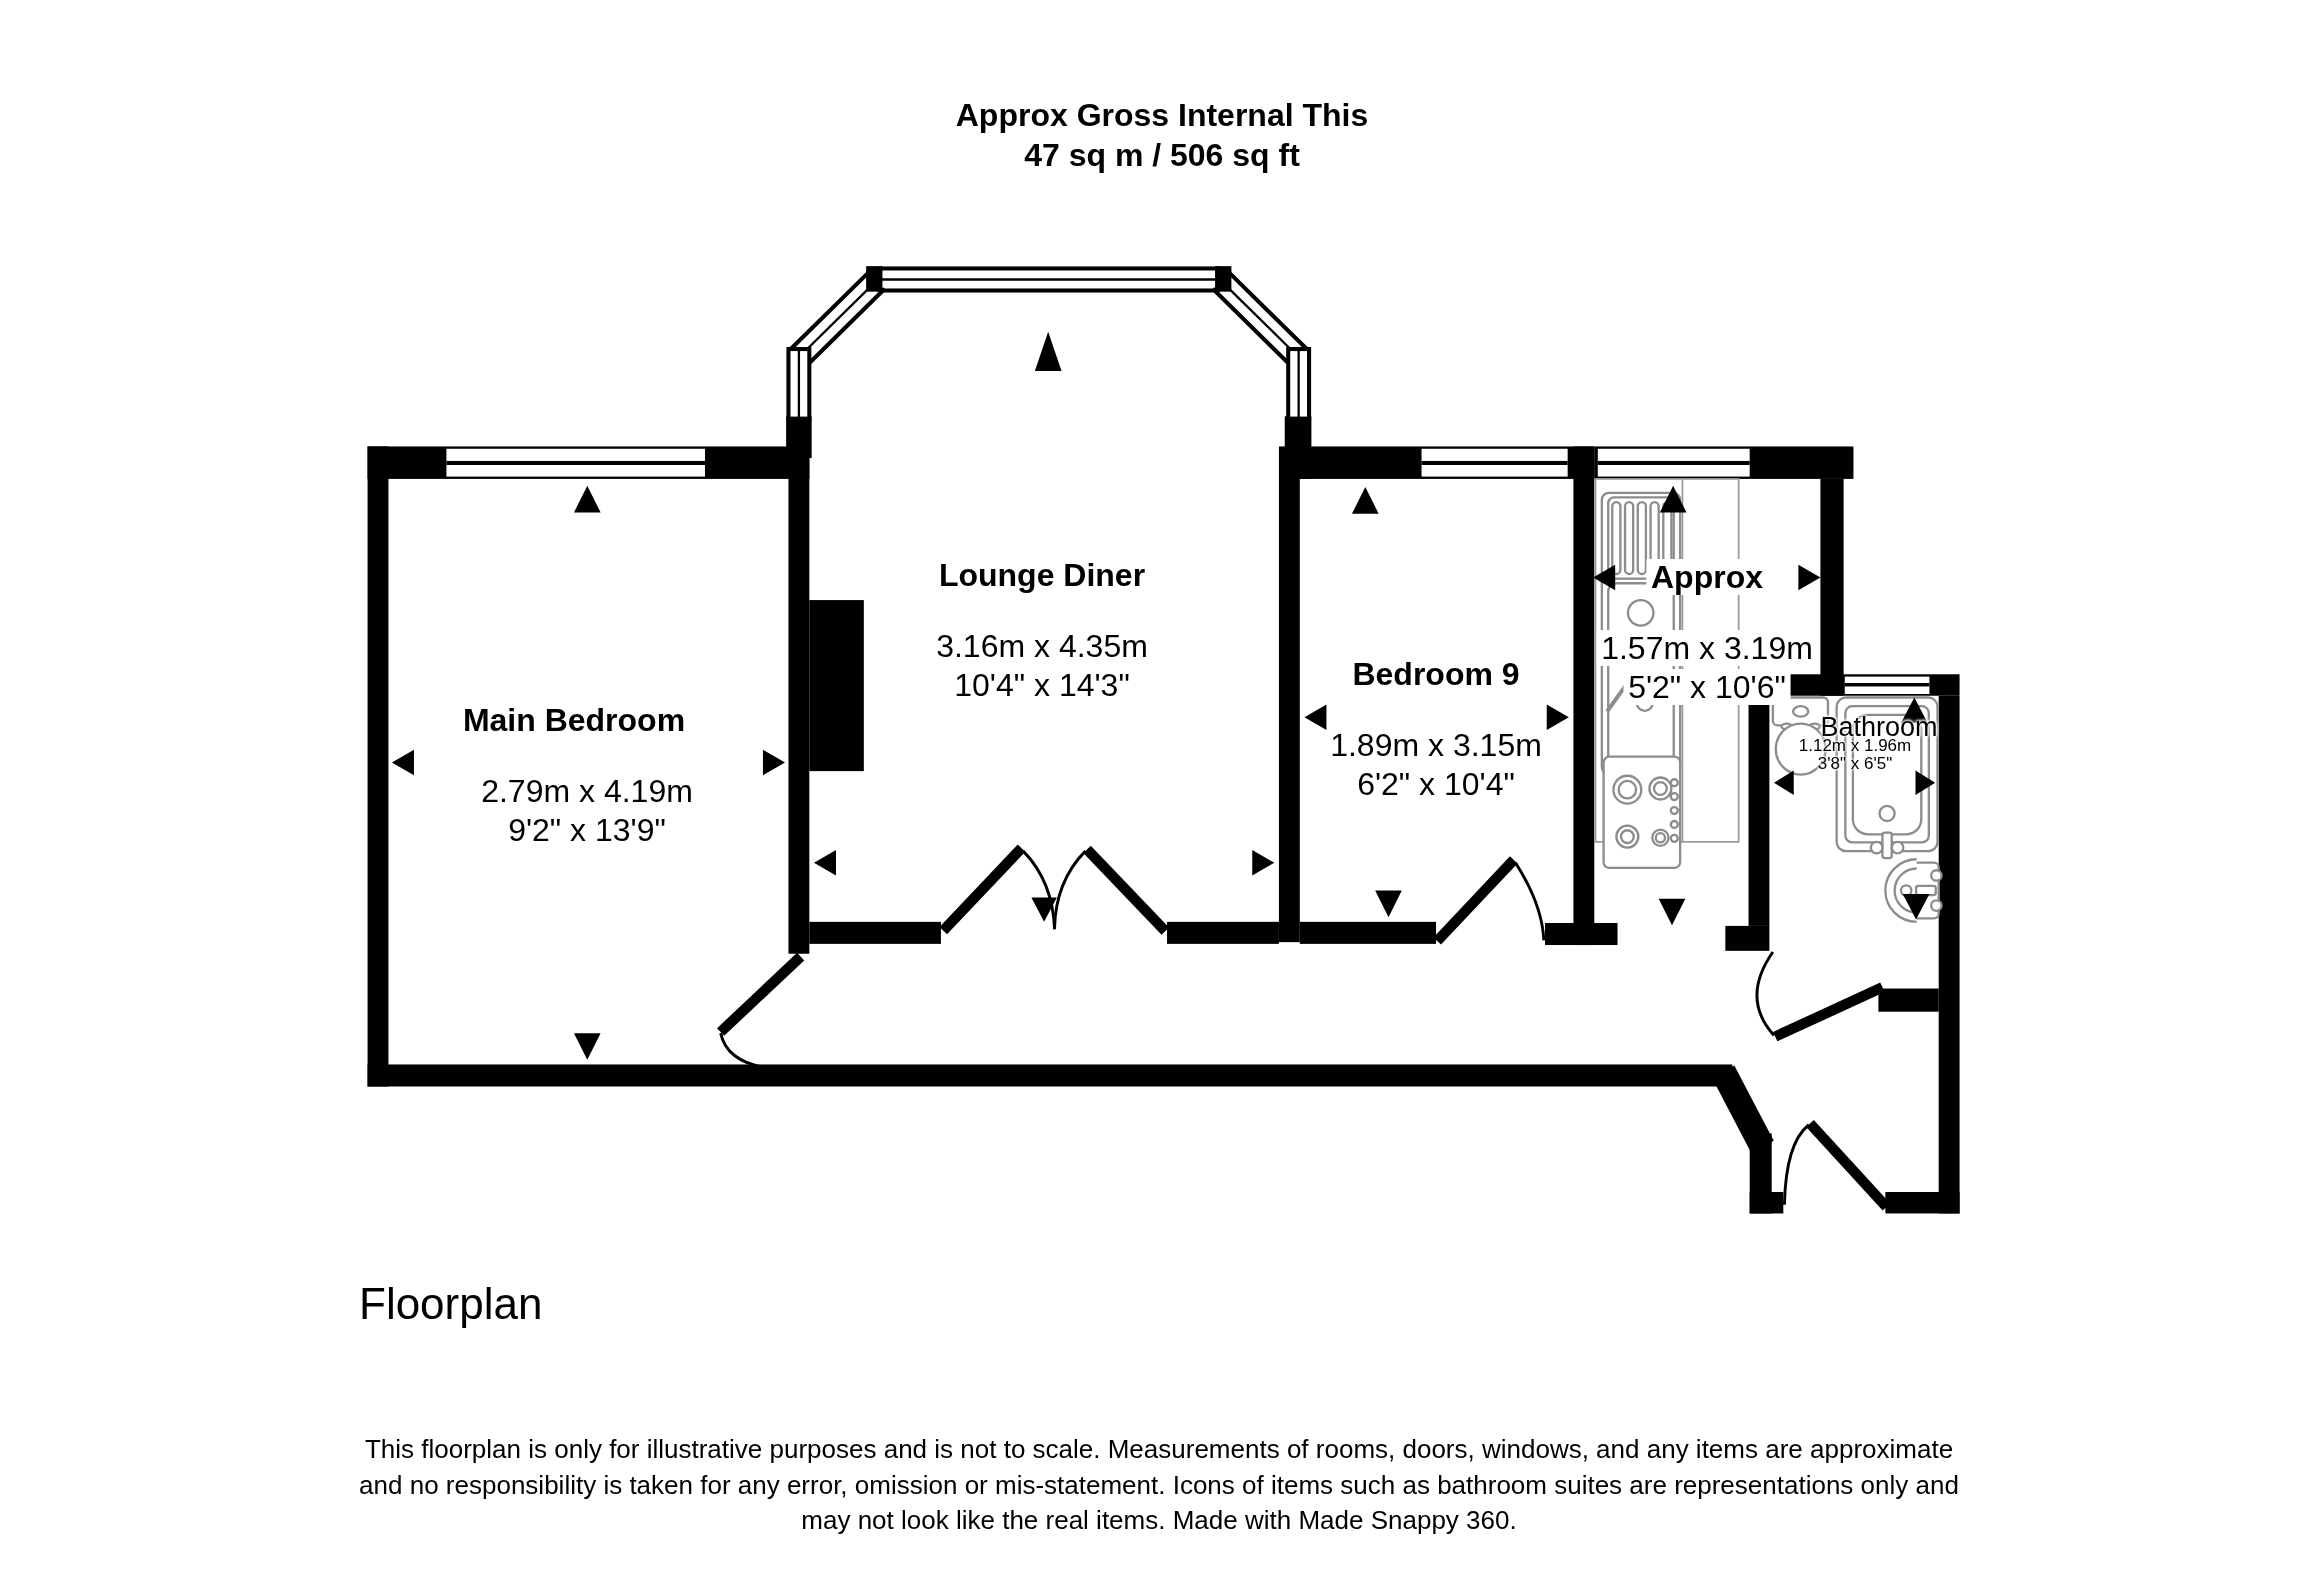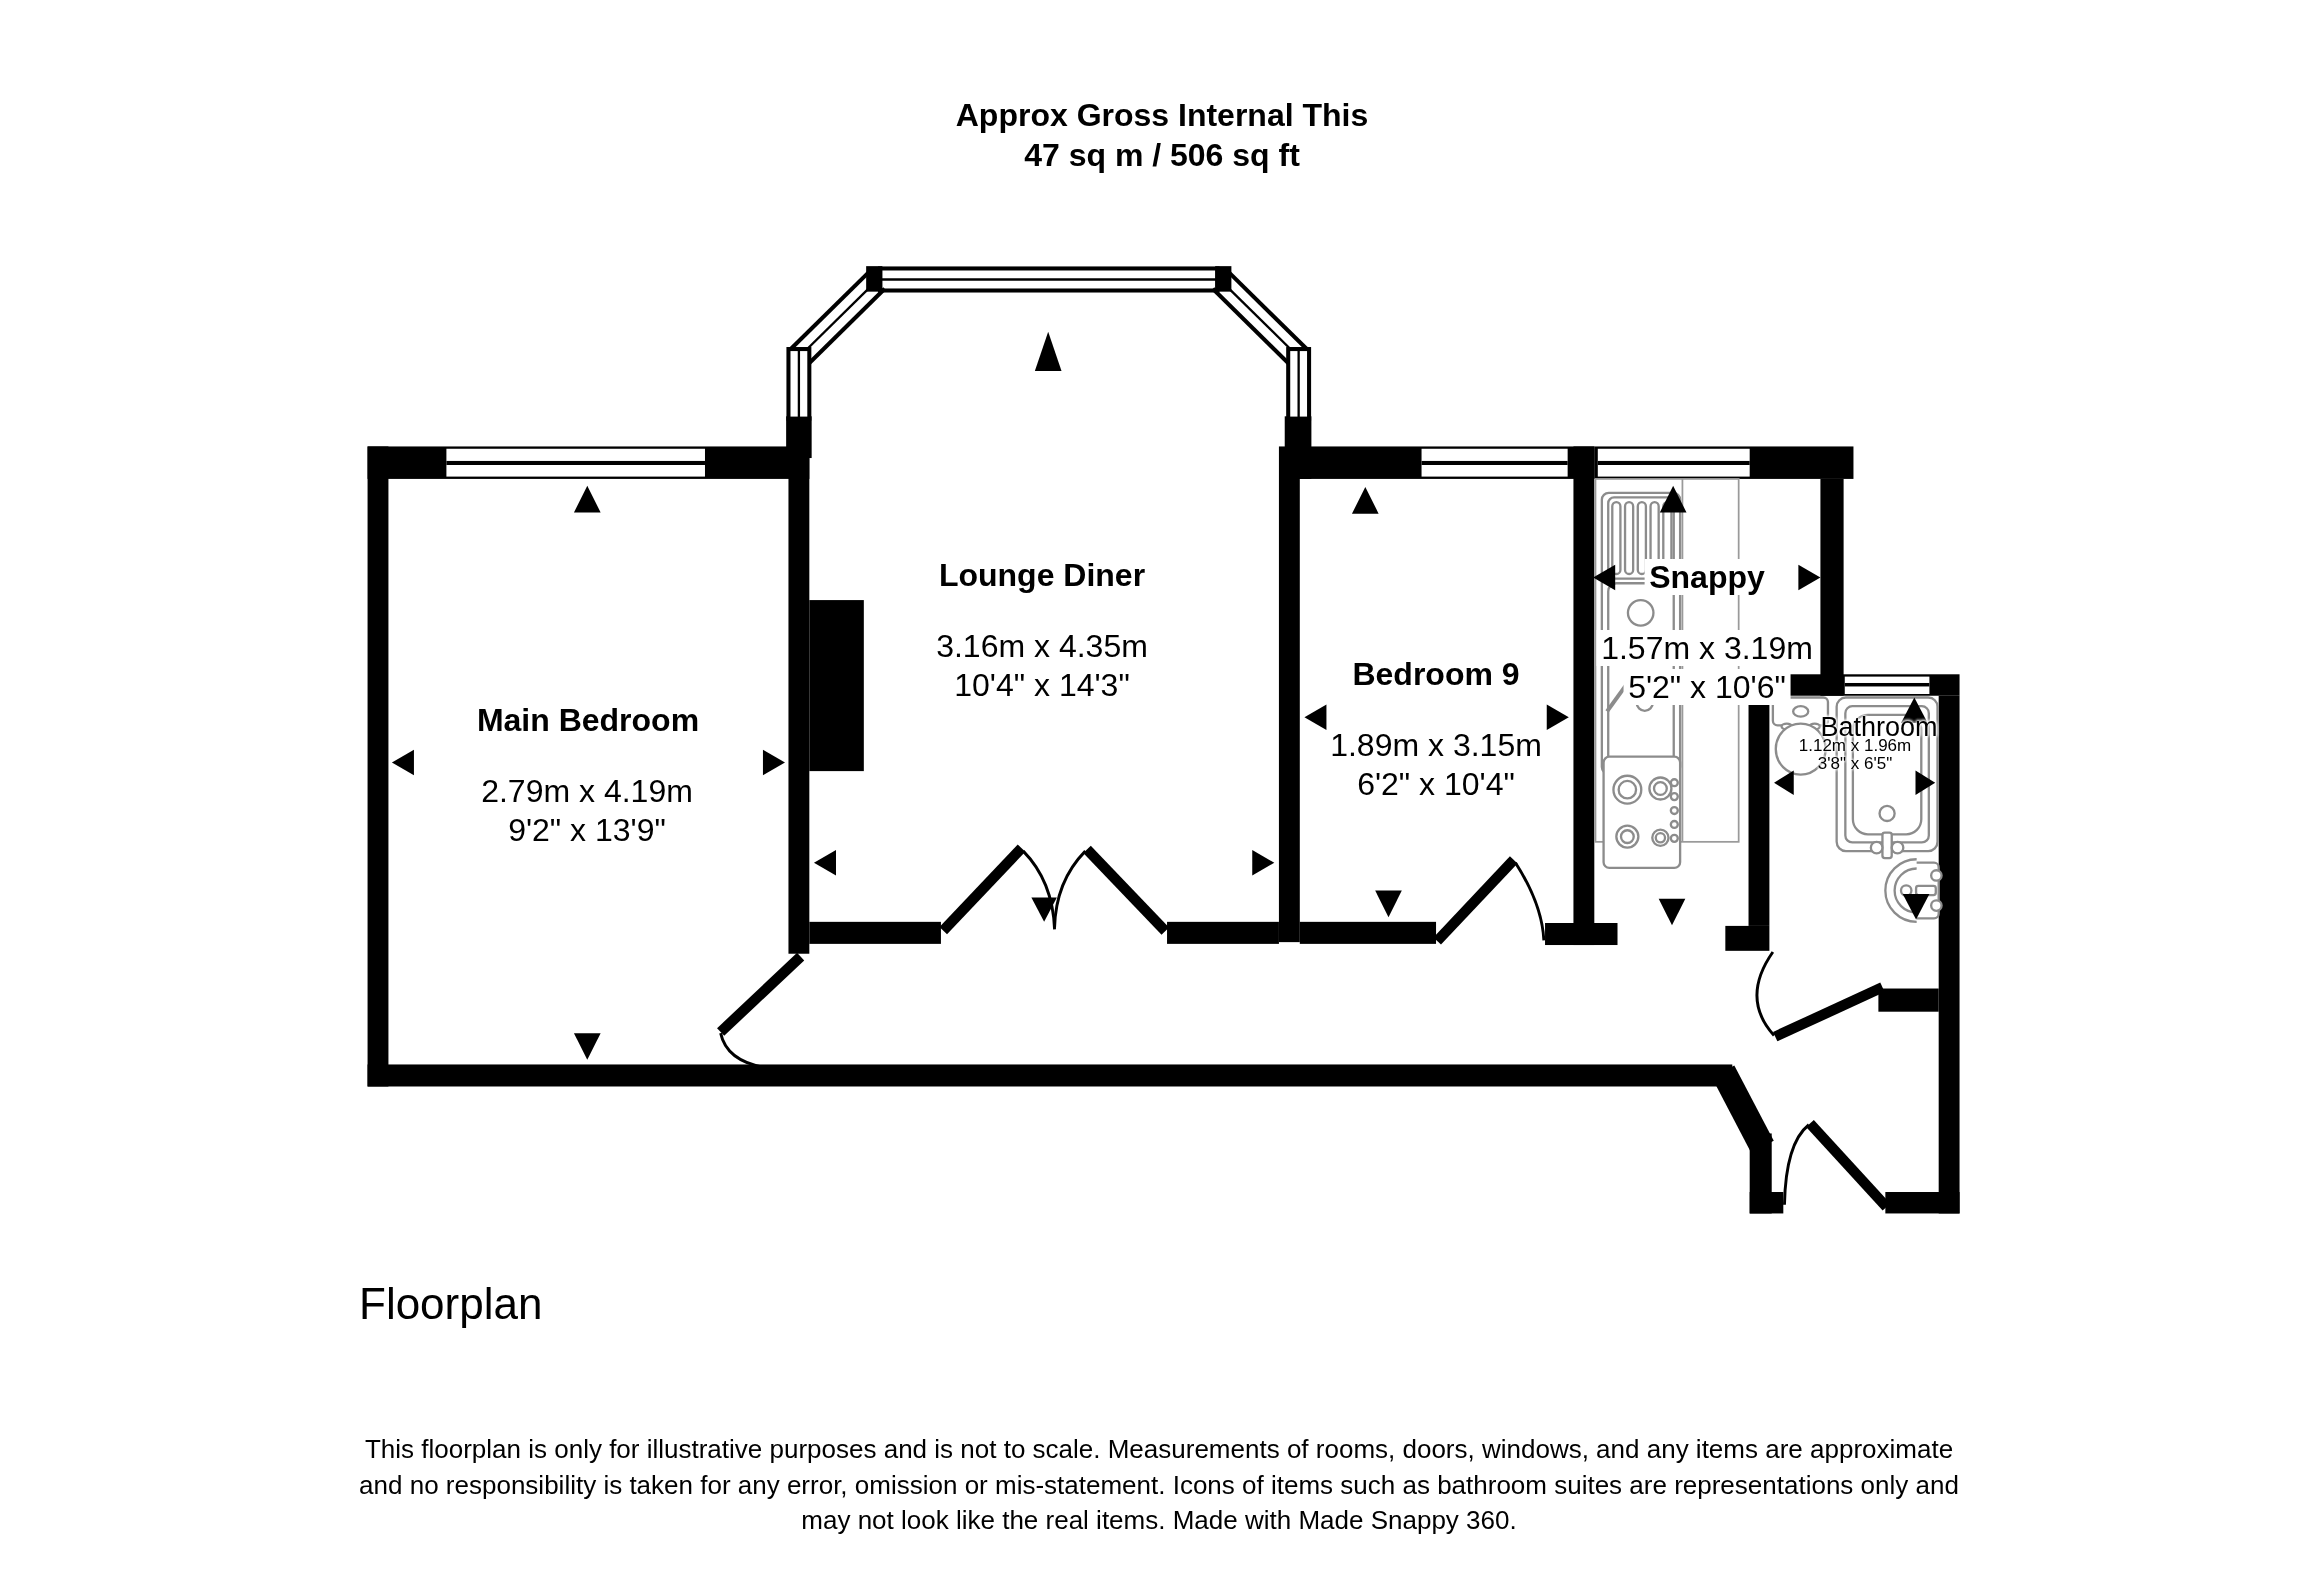--- a/index.html
+++ b/index.html
@@ -211,33 +211,33 @@
       <polygon points="3060,1350 3094,1329 3094,1371"></polygon>
       <polygon points="3338,1350 3304,1329 3304,1371"></polygon>
       <polygon points="3305,1586 3282,1542 3328,1542"></polygon>
     </g>
   </g>
 </svg>
 
 <div class="txt title-line" style="left:1162px;top:99px;">Approx Gross Internal This</div>
 <div class="txt title-line" style="left:1162px;top:139px;">47 sq m / 506 sq ft</div>
 
-<div class="txt room-name" style="left:588px;top:704px;">Main Bedroom</div>
+<div class="txt room-name" style="left:574px;top:704px;">Main Bedroom</div>
 <div class="txt room-dim" style="left:587px;top:743px;">2.79m x 4.19m</div>
 <div class="txt room-dim" style="left:587px;top:782px;">9'2" x 13'9"</div>
 
 <div class="txt room-name" style="left:1042px;top:559px;">Lounge Diner</div>
 <div class="txt room-dim" style="left:1042px;top:598px;">3.16m x 4.35m</div>
 <div class="txt room-dim" style="left:1042px;top:637px;">10'4" x 14'3"</div>
 
 <div class="txt room-name" style="left:1436px;top:658px;">Bedroom 9</div>
 <div class="txt room-dim" style="left:1436px;top:697px;">1.89m x 3.15m</div>
 <div class="txt room-dim" style="left:1436px;top:736px;">6'2" x 10'4"</div>
 
-<div class="txt room-name" style="left:1707px;top:561px;"><span class="bgwhite">Snappy</span></div>
+<div class="txt room-name" style="left:1707px;top:561px;"><span class="bgwhite">Approx</span></div>
 <div class="txt room-dim" style="left:1707px;top:600px;"><span class="bgwhite">1.57m x 3.19m</span></div>
 <div class="txt room-dim" style="left:1707px;top:639px;"><span class="bgwhite">5'2" x 10'6"</span></div>
 
 <div class="txt small-name halo" style="left:1855px;top:714px;">Bathroom</div>
 <div class="txt small-dim halo" style="left:1855px;top:737px;">1.12m x 1.96m</div>
 <div class="txt small-dim halo" style="left:1855px;top:755px;">3'8" x 6'5"</div>
 
 <div class="caption" style="left:359px;top:1279px;">Floorplan</div>
 
 <div class="txt disclaimer-line" style="left:1159px;top:1436px;">This floorplan is only for illustrative purposes and is not to scale. Measurements of rooms, doors, windows, and any items are approximate</div>

